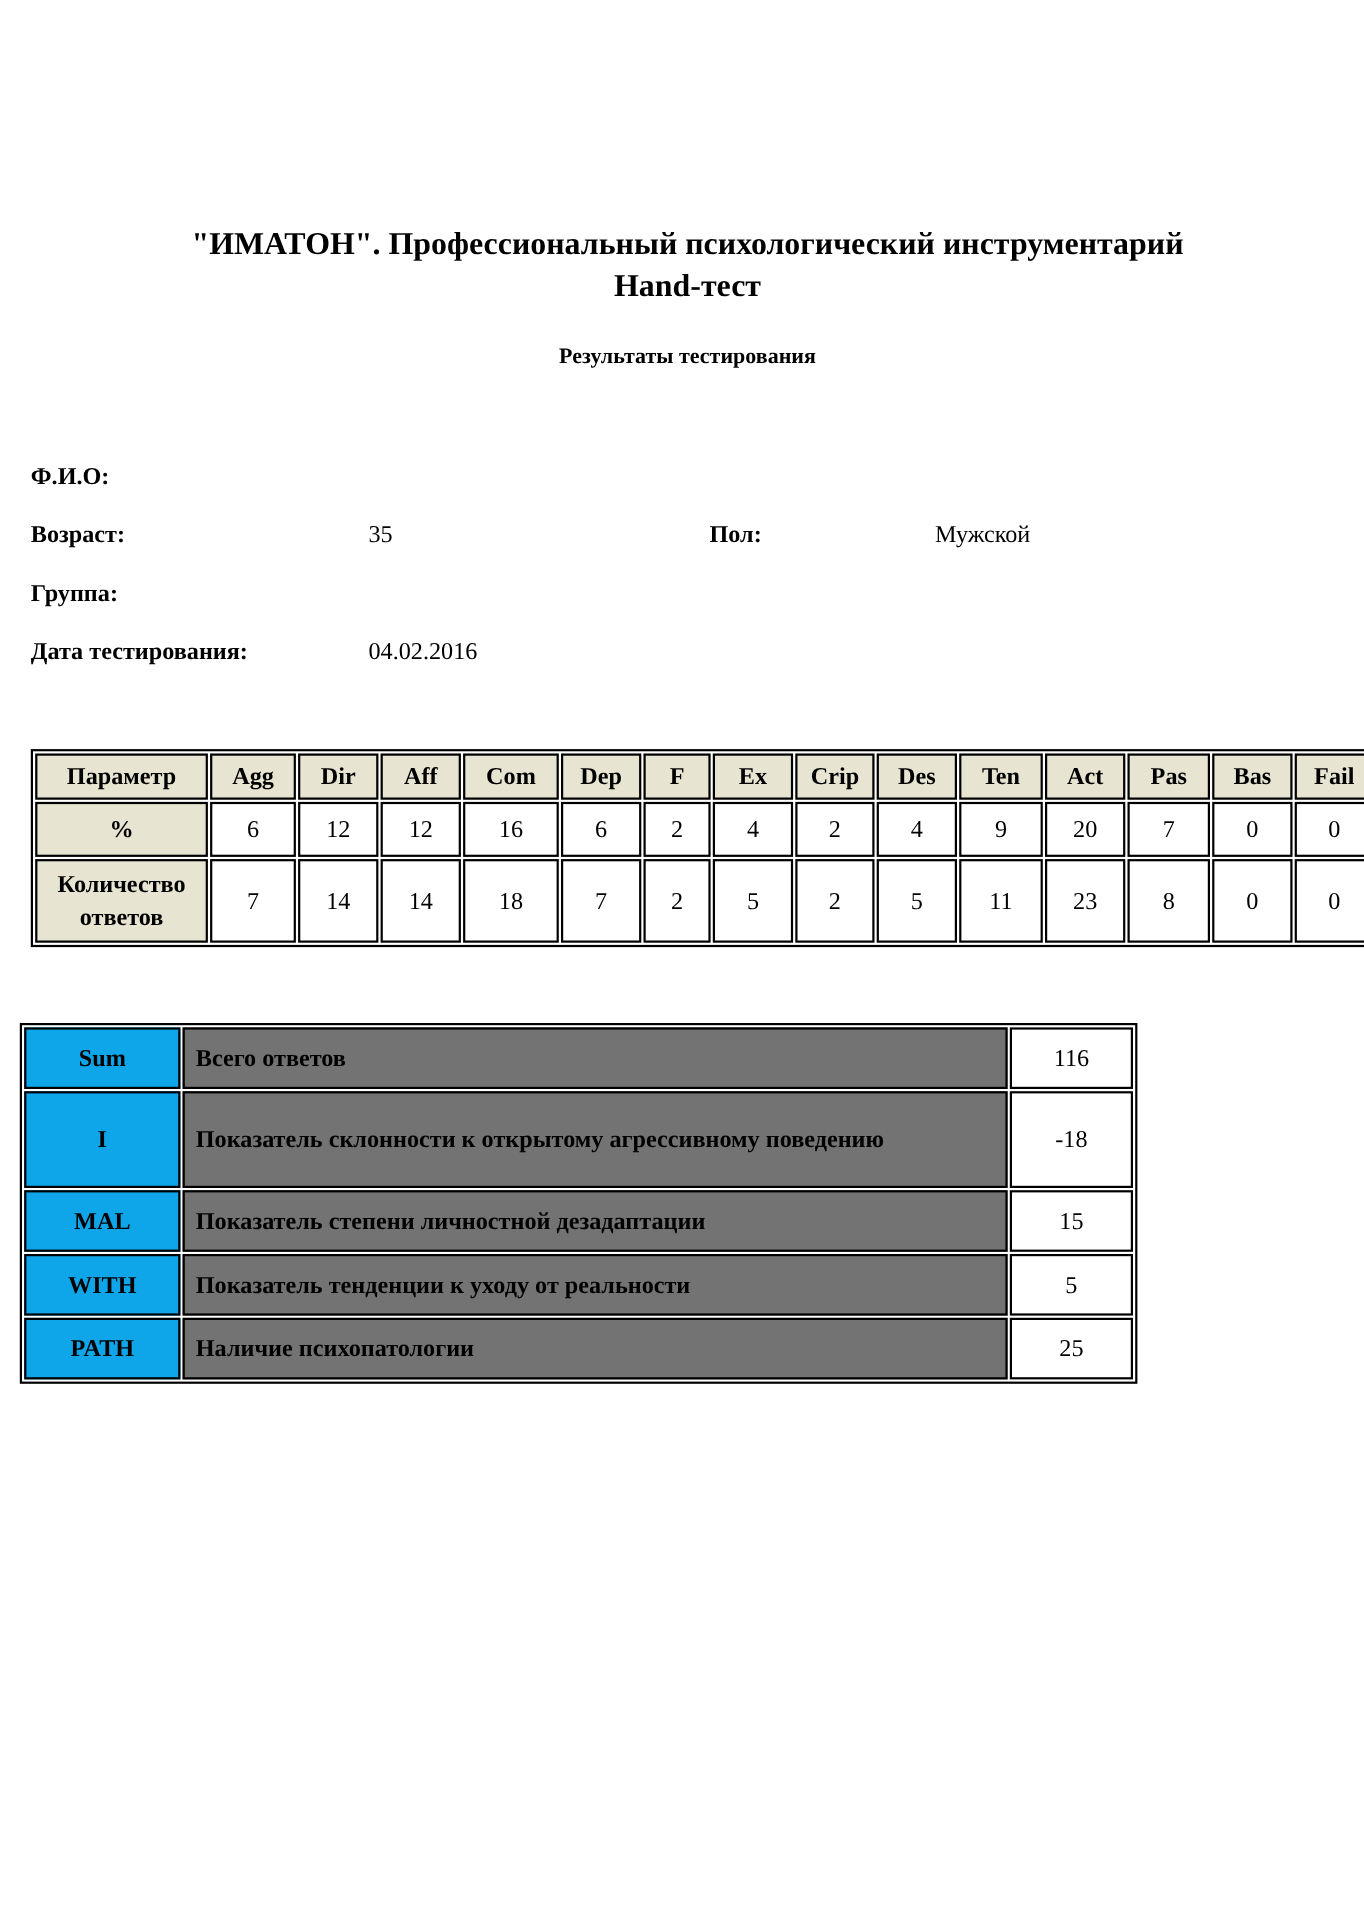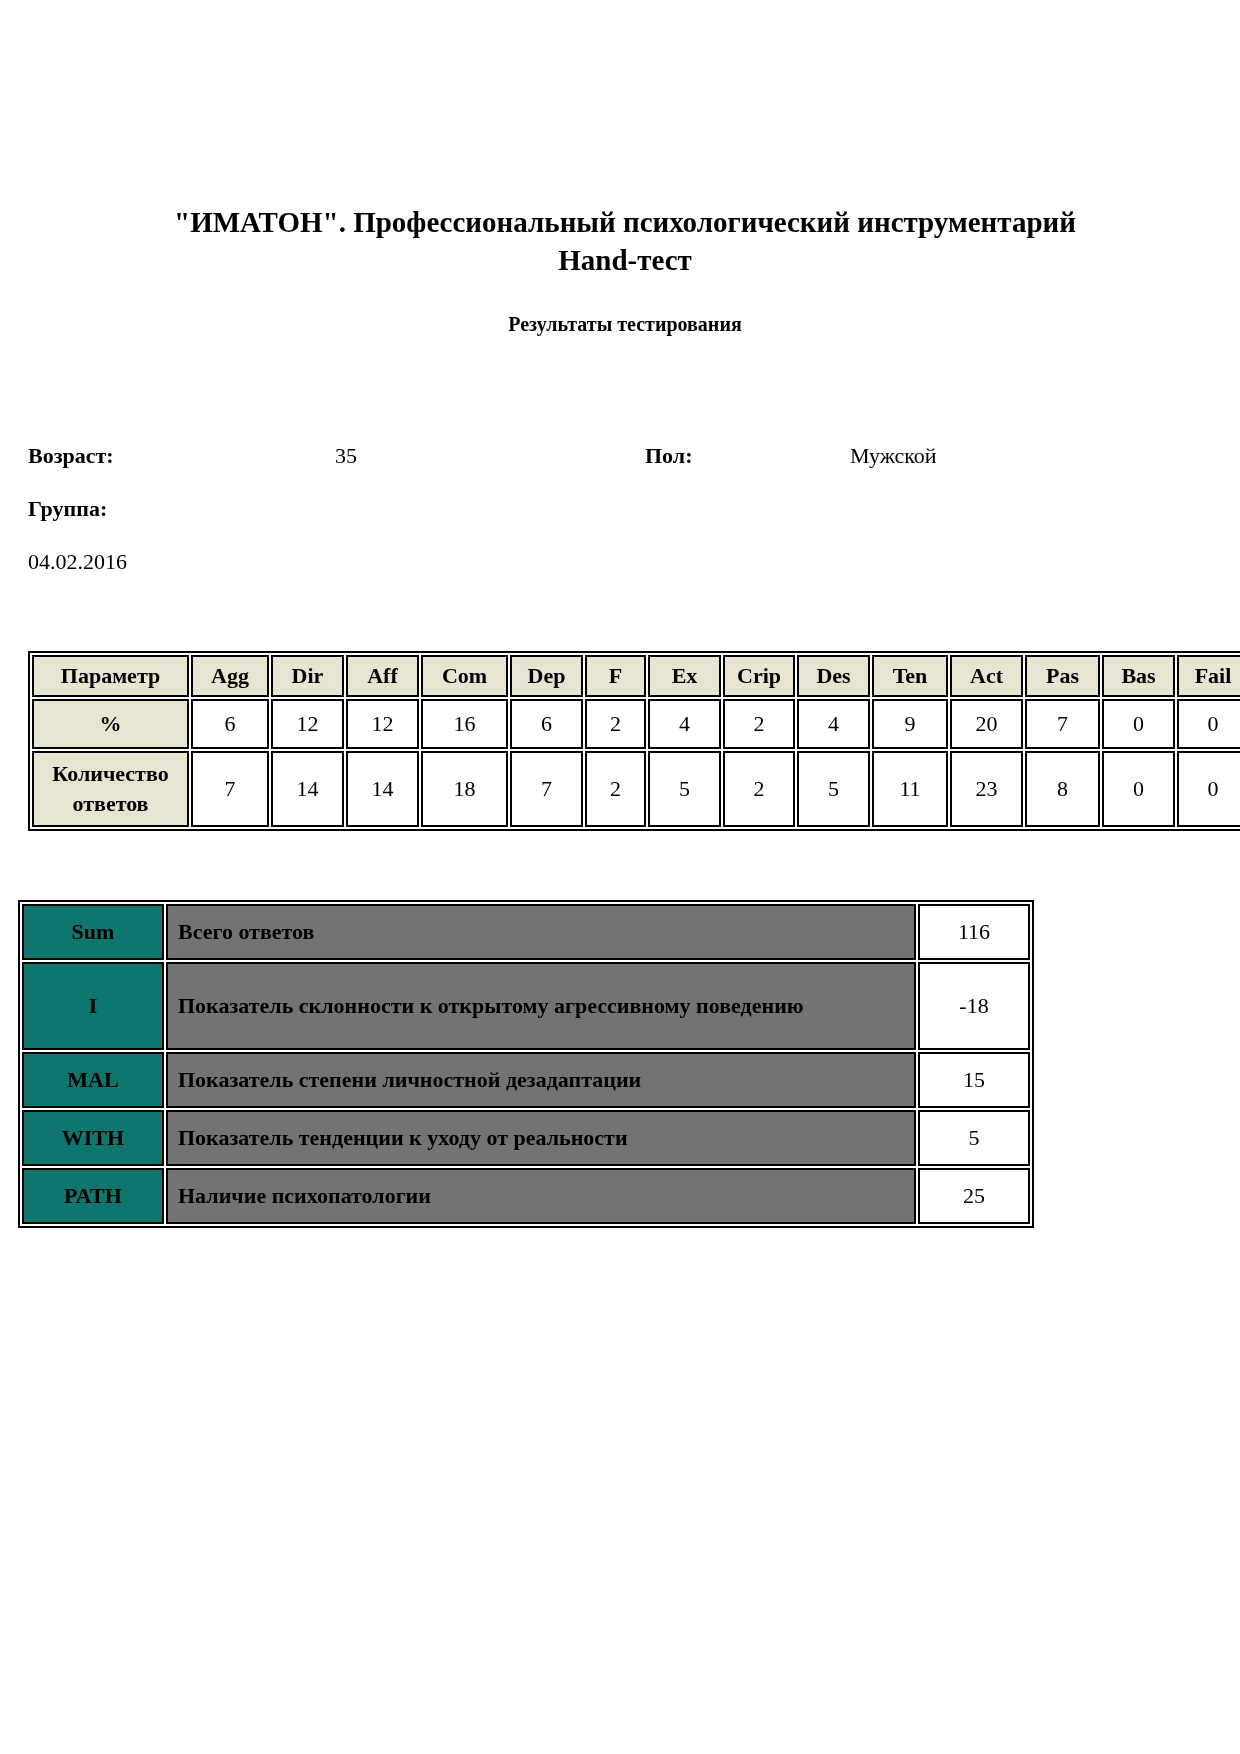--- a/index.html
+++ b/index.html
@@ -71,21 +71,21 @@
   .t1 tr.pct-row td { height: 42px; }
   .t1 tr.cnt-row td { height: 68px; line-height: 30px; }
 
   .t2 {
     margin-top: 69px;
     margin-left: -10px;
     table-layout: fixed;
     width: 1004px;
   }
   .t2 td.code {
-    background: #0f766e;
+    background: #0ea5e9;
     font-weight: bold;
     text-align: center;
   }
   .t2 td.desc {
     background: #737373;
     font-weight: bold;
     text-align: left;
     padding-left: 10px;
     line-height: 30px;
   }
@@ -100,36 +100,38 @@
 
   <h1 class="title">
     <span>"ИМАТОН". Профессиональный психологический инструментарий</span><br>
     <span>Hand-тест</span>
   </h1>
 
   <h2 class="subtitle">Результаты тестирования</h2>
 
   <div class="info">
     <div class="info-row">
+      <span class="info-label">Ф.И.О:</span>
       <span></span>
       <span></span>
     </div>
     <div class="info-row">
       <span class="info-label">Возраст:</span>
       <span>35</span>
       <span class="info-label">Пол:</span>
       <span>Мужской</span>
     </div>
     <div class="info-row">
       <span class="info-label">Группа:</span>
       <span></span>
       <span></span>
       <span></span>
     </div>
     <div class="info-row">
+      <span class="info-label">Дата тестирования:</span>
       <span>04.02.2016</span>
       <span></span>
       <span></span>
     </div>
   </div>
 
   <table class="t1">
     <colgroup>
       <col style="width:157px">
         <col style="width:78px">

